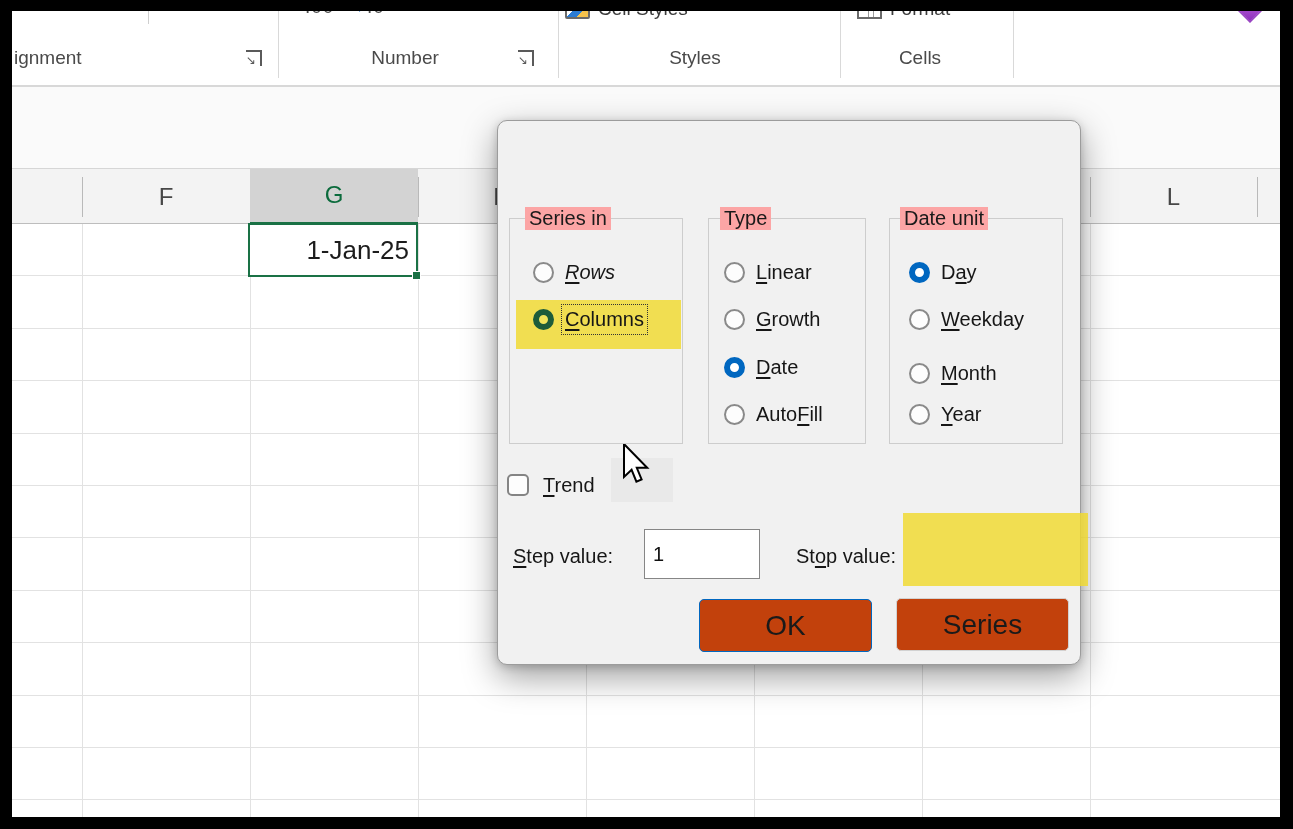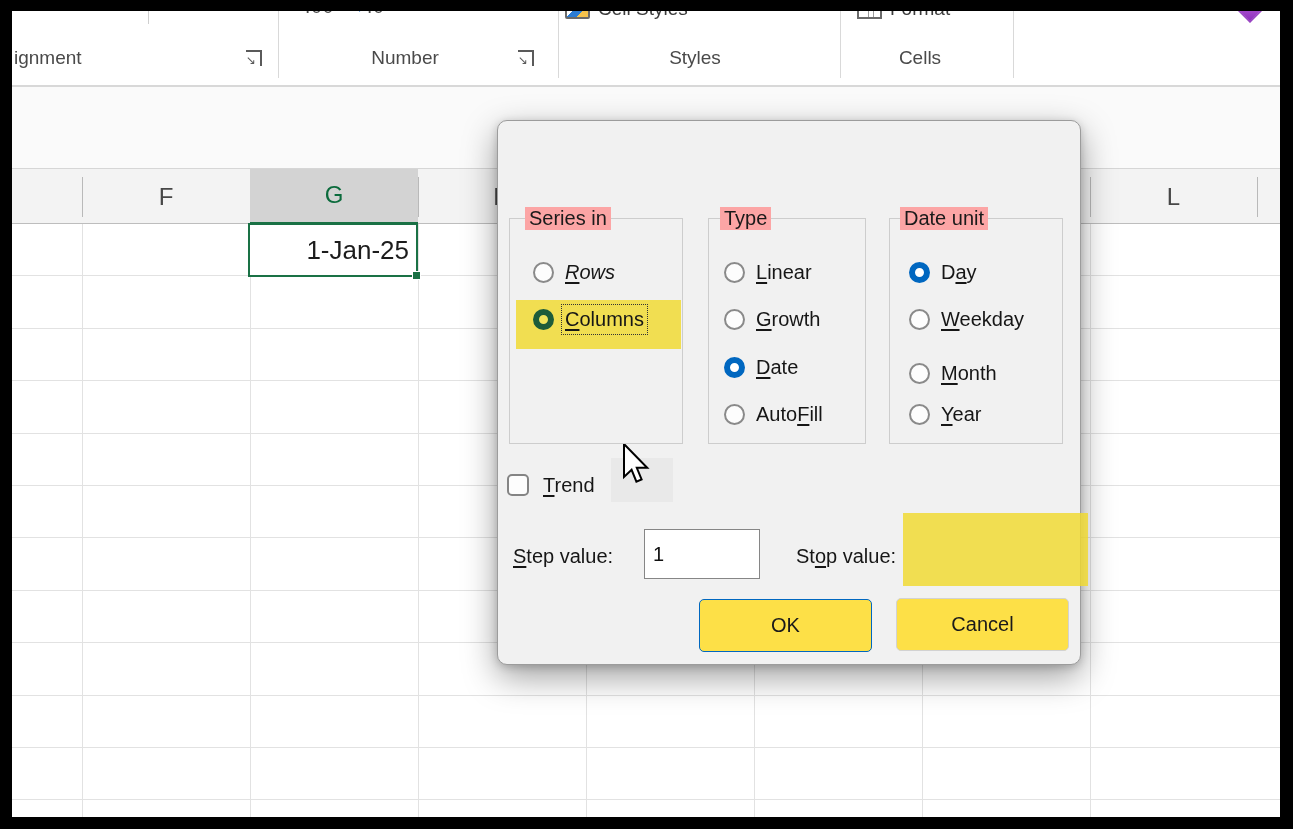--- a/index.html
+++ b/index.html
@@ -73,21 +73,21 @@
   .hl-yellow { position:absolute; background:rgba(240,217,45,0.82); z-index:0; }
   .hl-columns { left:18px; top:179px; width:165px; height:49px; }
   .hl-stop { left:405px; top:392px; width:185px; height:73px; }
   .checkbox-row { position:absolute; left:9px; top:350px; height:28px; display:flex; align-items:center; }
   .checkbox { width:22px; height:22px; border:2px solid #848484; border-radius:5px; background:#fdfdfd; }
   .checkbox-label { margin-left:14px; font-size:20px; color:#161616; }
   .field-label { position:absolute; font-size:20px; color:#161616; }
   .txt-input { position:absolute; background:#fff; border:1px solid #868686; font-size:20px; color:#111; padding:0 8px; font-family:inherit; }
   .step-input { left:146px; top:408px; width:116px; height:50px; }
   .stop-input { left:441px; top:410px; width:134px; height:46px; background:#eedb52; border:1px solid #75671d; }
-  .dlg-btn { position:absolute; height:53px; width:173px; background:#fde047; border-radius:5px; font-size:20px; color:#1a1a1a; text-align:center; line-height:51px; }
+  .dlg-btn { position:absolute; height:53px; width:173px; background:#c2410c; border-radius:5px; font-size:28px; color:#1a1a1a; text-align:center; line-height:51px; }
   .btn-ok { left:201px; top:478px; border:1.5px solid #0067c0; }
   .btn-cancel { left:398px; top:477px; border:1px solid #d2d2d2; }
   .hover-artifact { position:absolute; left:113px; top:337px; width:62px; height:44px; background:rgba(0,0,0,0.03); }
 
   
   .cursor { position:absolute; left:622px; top:444px; z-index:9; }
 </style>
 </head>
 <body>
 
@@ -213,21 +213,21 @@
       <span class="checkbox"></span>
       <span class="checkbox-label"><u class="ac">T</u>rend</span>
     </div>
 
     <span class="field-label" style="left:15px; top:424px;"><u class="ac">S</u>tep value:</span>
     <div class="txt-input step-input" style="line-height:48px;">1</div>
 
     <span class="field-label" style="left:298px; top:424px;">St<u class="ac">o</u>p value:</span>
 
     <div class="dlg-btn btn-ok">OK</div>
-    <div class="dlg-btn btn-cancel">Cancel</div>
+    <div class="dlg-btn btn-cancel">Series</div>
   </div>
 
   <div class="cursor">
     <svg width="30" height="44" viewBox="0 0 15 22">
       <polygon points="1,0 1,16.5 4.8,12.9 7.2,18.8 9.8,17.7 7.4,11.9 12.6,11.9" fill="#ffffff" stroke="#000000" stroke-width="1"></polygon>
     </svg>
   </div>
 
   <div class="bar top"></div>
   <div class="bar left"></div>

